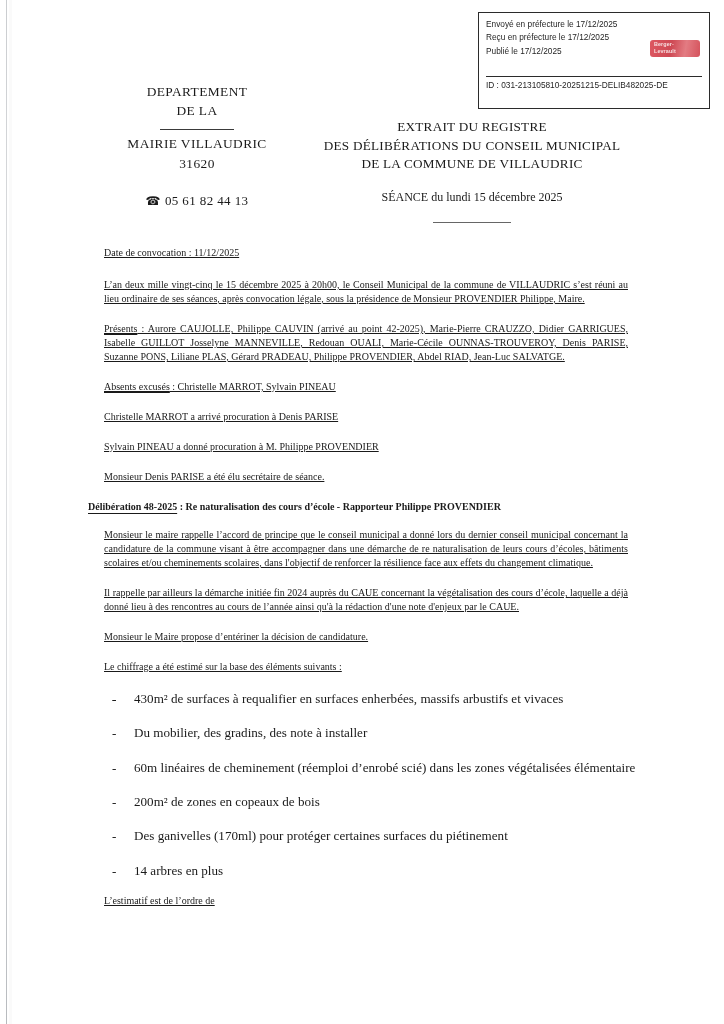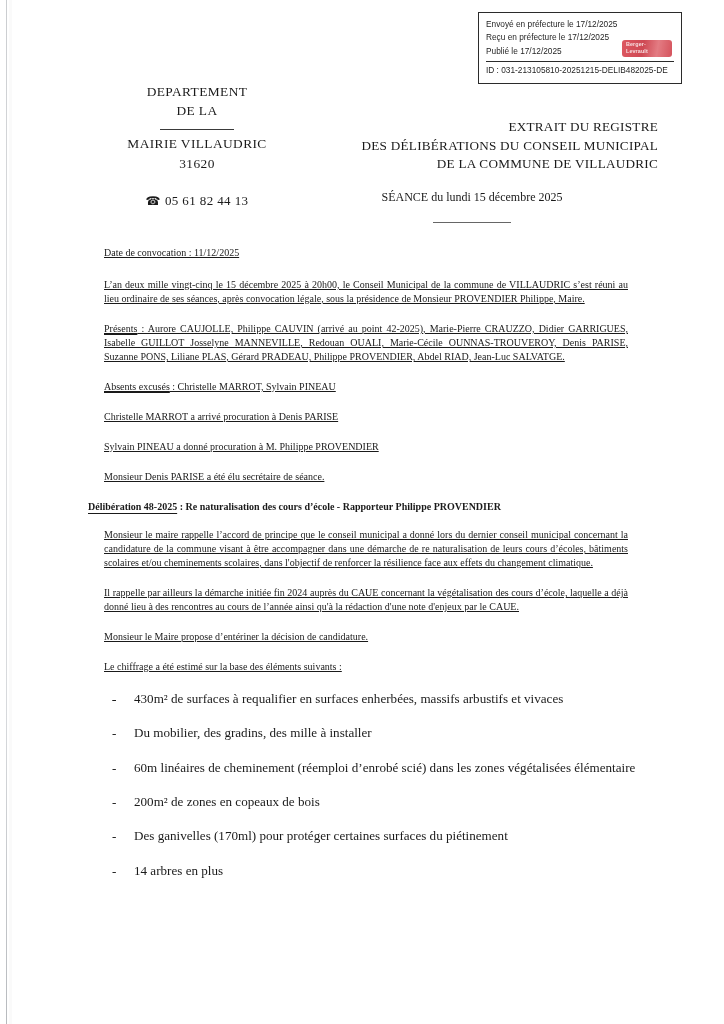--- a/index.html
+++ b/index.html
@@ -39,39 +39,39 @@
   .page {
     position: absolute;
     inset: 0;
   }
 
   
   .prefecture-box {
     position: absolute;
     left: 478px;
     top: 12px;
-    width: 204px;
+    width: 232px;
     border: 1px solid #2b2b2b;
-    padding: 5px 7px 8px 7px;
+    padding: 5px 7px 18px 7px;
     box-sizing: border-box;
     background: #fff;
   }
   .prefecture-box .pref-line {
     font-family: "Liberation Sans", "DejaVu Sans", sans-serif;
     font-size: 8.3px;
     line-height: 1.62;
     color: #1f1f1f;
     white-space: nowrap;
   }
   .prefecture-box .pref-id {
     font-family: "Liberation Sans", "DejaVu Sans", sans-serif;
     font-size: 8.3px;
     color: #1f1f1f;
     border-top: 1px solid #2b2b2b;
-    margin-top: 3px;
+    margin-top: 18px;
     padding-top: 3px;
     white-space: nowrap;
   }
   .pref-seal {
     position: absolute;
     right: 9px;
     top: 27px;
     width: 50px;
     height: 17px;
     border-radius: 3px;
@@ -137,21 +137,20 @@
     left: 286px;
     top: 36px;
     width: 372px;
     text-align: center;
   }
   .lh-right .title-line {
     font-size: 13.2px;
     line-height: 1.42;
     letter-spacing: .25px;
     white-space: nowrap;
-    text-align: right;
   }
   .lh-right .seance {
     margin-top: 16px;
     font-size: 12px;
     white-space: nowrap;
   }
   .rule-under-seance {
     width: 78px;
     height: 1px;
     background: #666;
@@ -283,23 +282,24 @@
 
     <p class="p gap-12">Il rappelle par ailleurs la démarche initiée fin 2024 auprès du CAUE concernant la végétalisation des cours d’école, laquelle a déjà donné lieu à des rencontres au cours de l’année ainsi qu'à la rédaction d'une note d'enjeux par le CAUE.</p>
 
     <p class="p p-left gap-12">Monsieur le Maire propose d’entériner la décision de candidature.</p>
 
     <p class="p p-left gap-12">Le chiffrage a été estimé sur la base des éléments suivants :</p>
 
     <ul class="bullets">
       <li><span class="dash">-</span></li>
       <li><span class="dash">-</span><span>430m² de surfaces à requalifier en surfaces enherbées, massifs arbustifs et vivaces</span></li>
-      <li><span class="dash">-</span><span>Du mobilier, des gradins, des mille à installer</span></li>
+      <li><span class="dash">-</span><span>Du mobilier, des gradins, des note à installer</span></li>
       <li><span class="dash">-</span><span>60m linéaires de cheminement (réemploi d’enrobé scié) dans les zones végétalisées élémentaire</span></li>
       <li><span class="dash">-</span><span>200m² de zones en copeaux de bois</span></li>
       <li><span class="dash">-</span><span>Des ganivelles (170ml) pour protéger certaines surfaces du piétinement</span></li>
       <li><span class="dash">-</span><span>14 arbres en plus</span></li>
     </ul>
 
+    <p class="p p-left gap-14">L’estimatif est de l’ordre de</p>
 
   </div>
 
 </div>
 
 </body></html>

